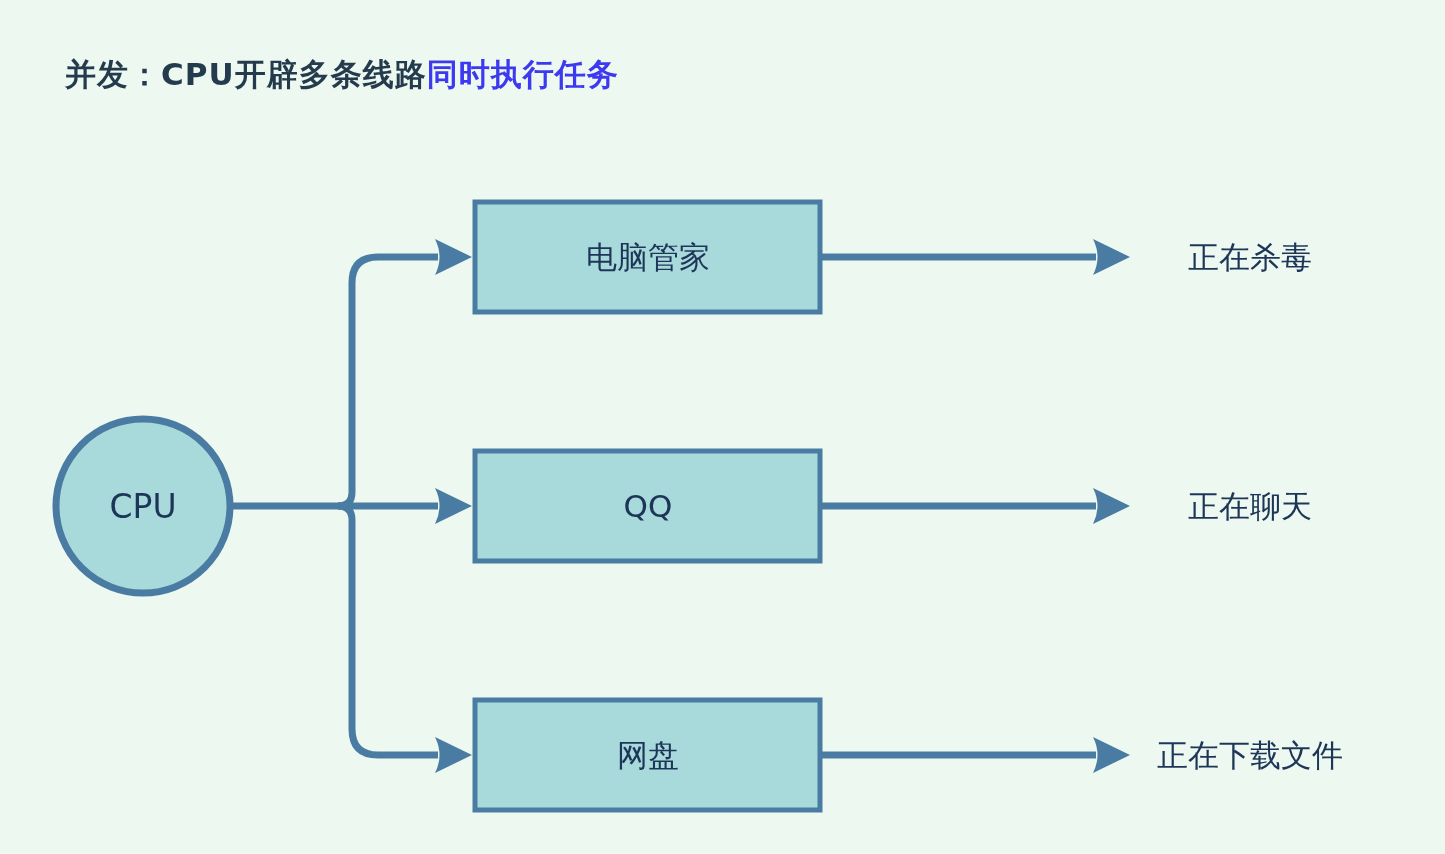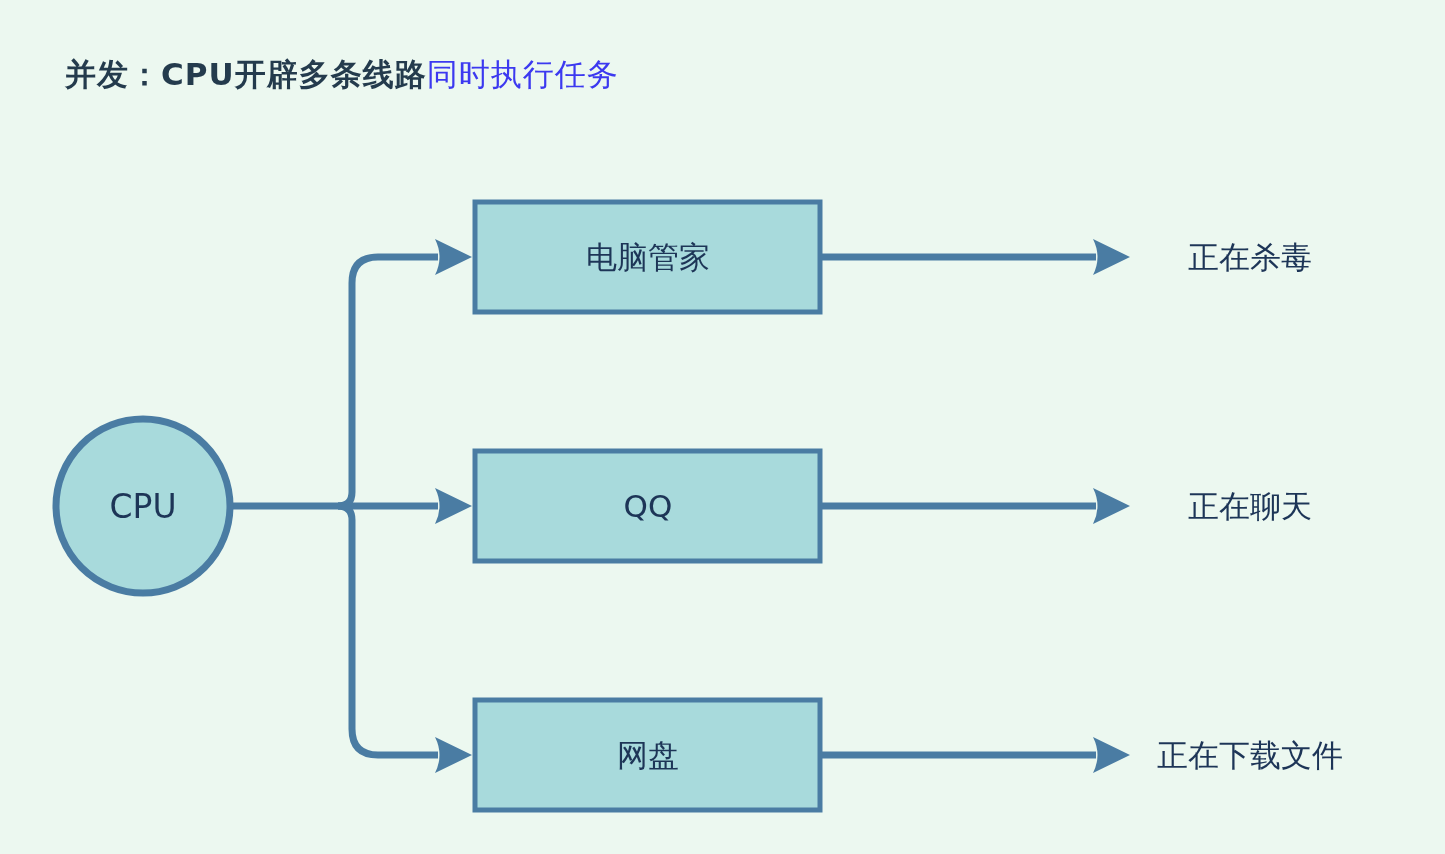--- a/index.html
+++ b/index.html
@@ -18,21 +18,21 @@
     overflow:hidden;
   }
   .stage{position:relative;width:1445px;height:854px;}
   .title{
     position:absolute;left:65px;top:54px;
     font-size:31px;font-weight:bold;
     color:var(--title-text);
     letter-spacing:1px;
     white-space:nowrap;
   }
-  .title .accent{color:var(--title-accent);font-weight:400;margin-top:28px;}
+  .title .accent{color:var(--title-accent);font-weight:700;margin-top:28px;}
   svg.diagram{position:absolute;left:0;top:0;}
   .connector{stroke:var(--stroke);stroke-width:7;fill:none;}
   .arrowhead{fill:var(--stroke);stroke:none;}
   .node-shape{fill:var(--node-fill);stroke:var(--stroke);}
   .box-shape{stroke-width:5;}
   .circle-shape{stroke-width:7;}
   .node-label{
     fill:var(--text-dark);
     font-size:31px;
     text-anchor:middle;

